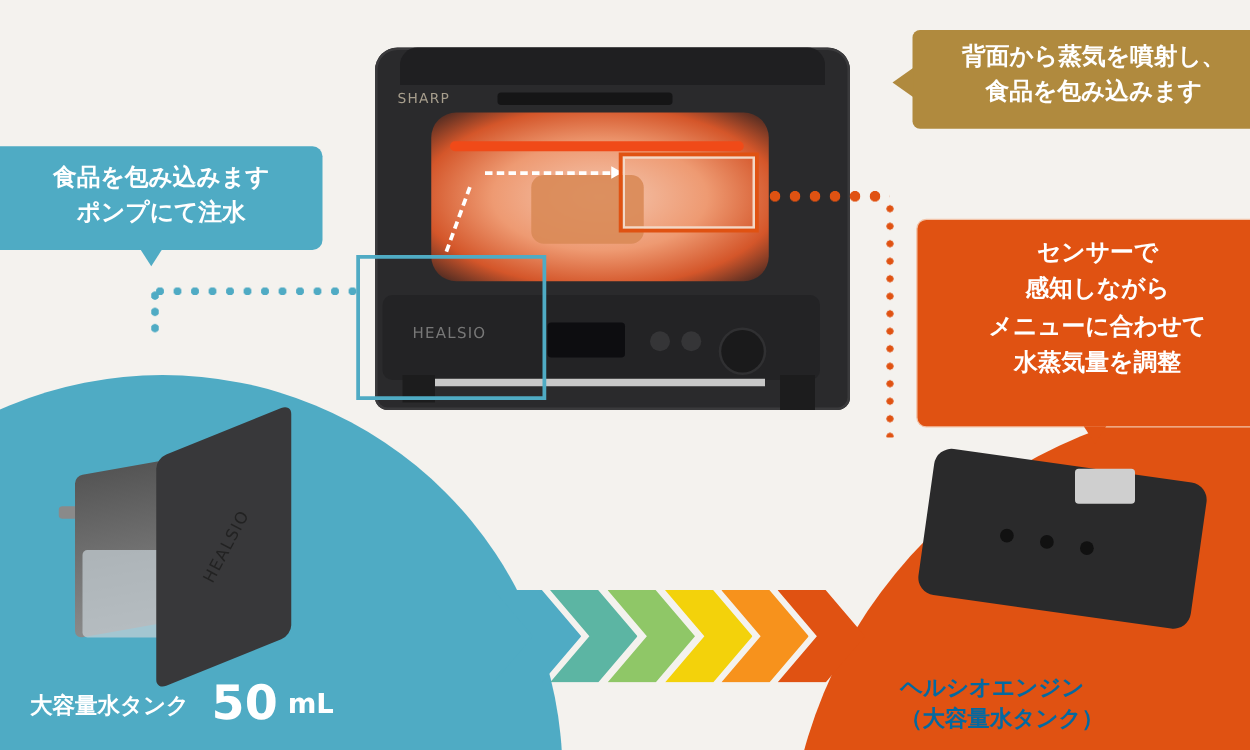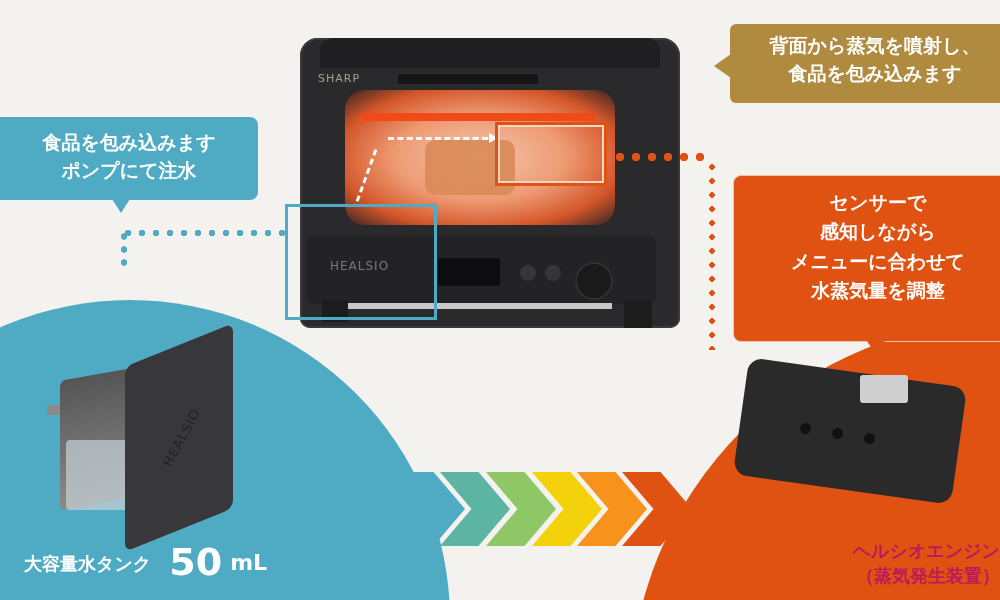--- a/index.html
+++ b/index.html
@@ -52,21 +52,21 @@
   
   .engine{left:740px;top:372px;width:220px;height:118px;background:#2a2a2b;border-radius:14px;transform:rotate(8deg);}
   .engine-block{left:860px;top:375px;width:48px;height:28px;background:#cfcfcf;border-radius:3px;}
   .engine-port{width:11px;height:11px;border-radius:50%;background:#111;}
   
   .chev{top:472px;width:70px;height:74px;clip-path:polygon(0 0,55% 0,100% 50%,55% 100%,0 100%,45% 50%);}
   
   .cap-tank{left:24px;top:540px;color:#fff;font-weight:bold;font-size:18px;}
   .cap-tank .num{font-size:38px;margin-left:18px;vertical-align:-5px;}
   .cap-tank .unit{font-size:22px;margin-left:8px;}
-  .cap-engine{left:720px;top:538px;width:280px;text-align:right;color:#be185d;font-weight:bold;font-size:18px;line-height:1.4;}
+  .cap-engine{left:720px;top:538px;width:280px;text-align:left;color:#0369a1;font-weight:bold;font-size:18px;line-height:1.4;}
 </style>
 </head>
 <body>
 
 <div class="abs blue-circle"></div>
 <div class="abs orange-circle"></div>
 
 <div class="abs chev" style="left:395px;background:#4fabc4;"></div>
 <div class="abs chev" style="left:440px;background:#5cb5a3;"></div>
 <div class="abs chev" style="left:486px;background:#8fc767;"></div>
@@ -131,14 +131,14 @@
   <div class="abs engine-port" style="left:800px;top:423px;"></div>
   <div class="abs engine-port" style="left:832px;top:428px;"></div>
   <div class="abs engine-port" style="left:864px;top:433px;"></div>
 </div>
 
 <div class="abs cap-tank">
   <span>大容量水タンク</span><span class="num">50</span><span class="unit">mL</span>
 </div>
 <div class="abs cap-engine">
   <div>ヘルシオエンジン</div>
-  <div>（蒸気発生装置）</div>
+  <div>（大容量水タンク）</div>
 </div>
 
 </body></html>

